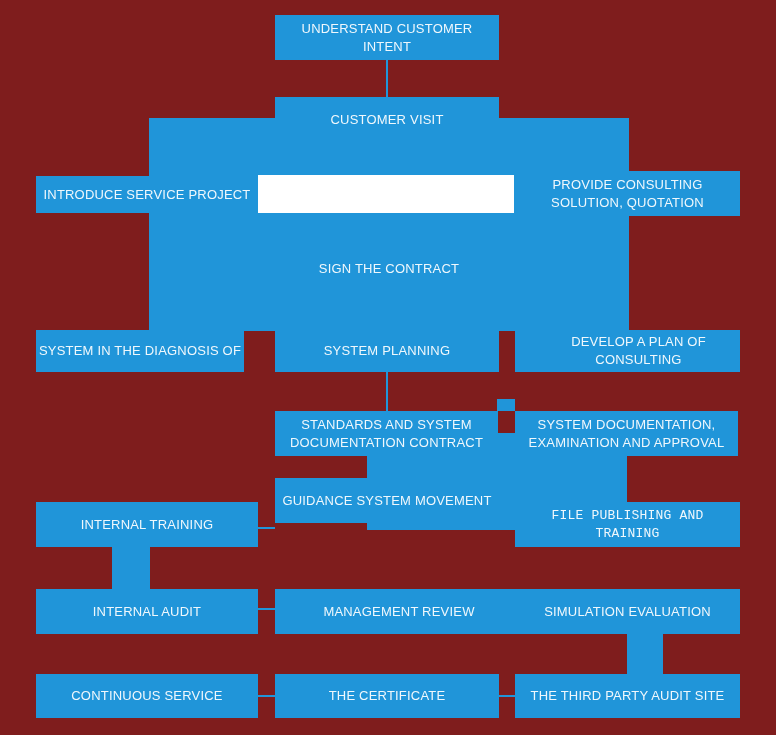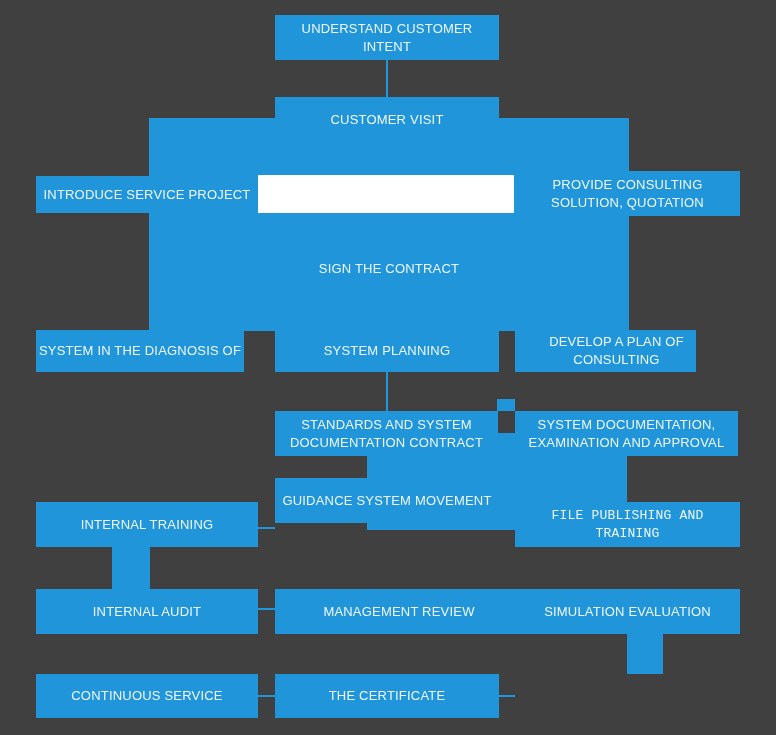--- a/index.html
+++ b/index.html
@@ -1,19 +1,19 @@
 <!DOCTYPE html>
 <html style="--blue: #2095d9;"><head>
 <meta charset="utf-8">
 <style>
   :root { --blue: #2095d9; --txt: rgba(255,255,255,.93); }
   html,body { margin:0; padding:0; background:#fff; }
   .canvas {
     position: relative; width: 776px; height: 735px;
-    background: #404040; overflow: hidden;
+    background: #7f1d1d; overflow: hidden;
     font-family: "Liberation Sans", "DejaVu Sans", sans-serif;
   }
   .box, .ghost {
     position: absolute; background: var(--blue); color: var(--txt);
     display: flex; align-items: center; justify-content: center;
     text-align: center; font-size: 13px; line-height: 1.35;
     letter-spacing: .2px; padding: 0 2px; box-sizing: border-box;
   }
   .ghost { background: transparent; }           
   .conn { position: absolute; background: var(--blue); }
@@ -27,21 +27,21 @@
   
   #big-block      { left:149px; top:118px; width:480px; height:213px; }
   #white-inner    { left:258px; top:175px; width:256px; height:38px; }
   #b-introduce    { left:36px;  top:176px; width:222px; height:37px; }
   #b-provide      { left:515px; top:171px; width:225px; height:45px; }
   #t-sign         { left:149px; top:254px; width:480px; height:30px; }
 
   
   #b-diagnosis    { left:36px;  top:330px; width:208px; height:42px; }
   #b-planning     { left:275px; top:330px; width:224px; height:42px; }
-  #b-develop      { left:515px; top:330px; width:181px; height:42px;padding-left:24px; }
+  #b-develop      { left:515px; top:330px; width:225px; height:42px;padding-left:24px; }
 
   
   #line-mid       { left:386px; top:372px; width:2px;   height:39px; }
   #tab-gap        { left:497px; top:399px; width:18px;  height:12px; }
 
   
   #b-standards    { left:275px; top:411px; width:223px; height:45px; }
   #b-sysdoc       { left:515px; top:411px; width:223px; height:45px; }
 
   
@@ -107,14 +107,15 @@
   <div class="box" id="b-inttraining">INTERNAL TRAINING</div>
   <div class="box" id="b-guidance">GUIDANCE SYSTEM MOVEMENT</div>
   <div class="box" id="b-filepub">FILE PUBLISHING AND TRAINING</div>
 
   <div class="box" id="b-intaudit">INTERNAL AUDIT</div>
   <div class="box" id="b-mgmt">MANAGEMENT REVIEW</div>
   <div class="box" id="b-simulation">SIMULATION EVALUATION</div>
 
   <div class="box" id="b-continuous">CONTINUOUS SERVICE</div>
   <div class="box" id="b-certificate">THE CERTIFICATE</div>
+  <div class="box" id="b-thirdparty">THE THIRD PARTY AUDIT SITE</div>
 
 </div>
 
 </body></html>

